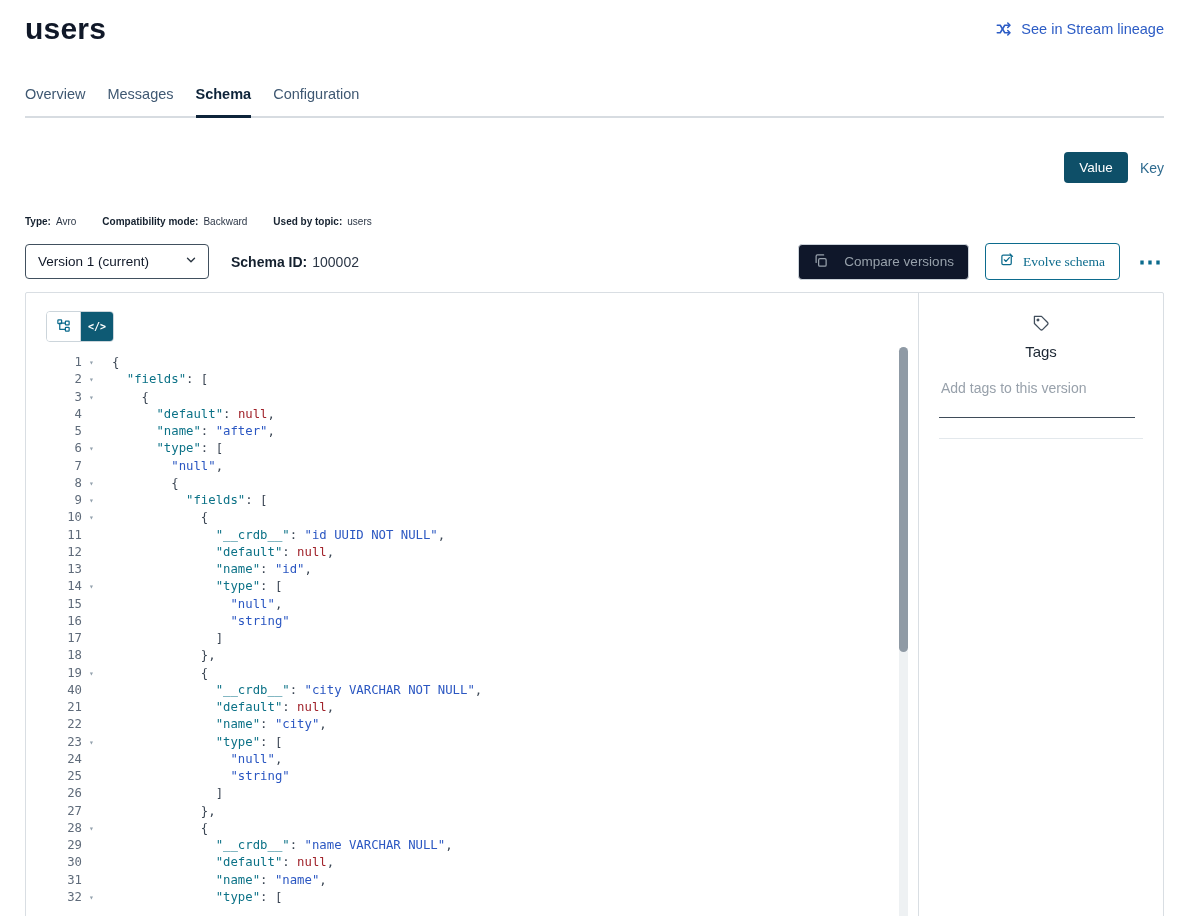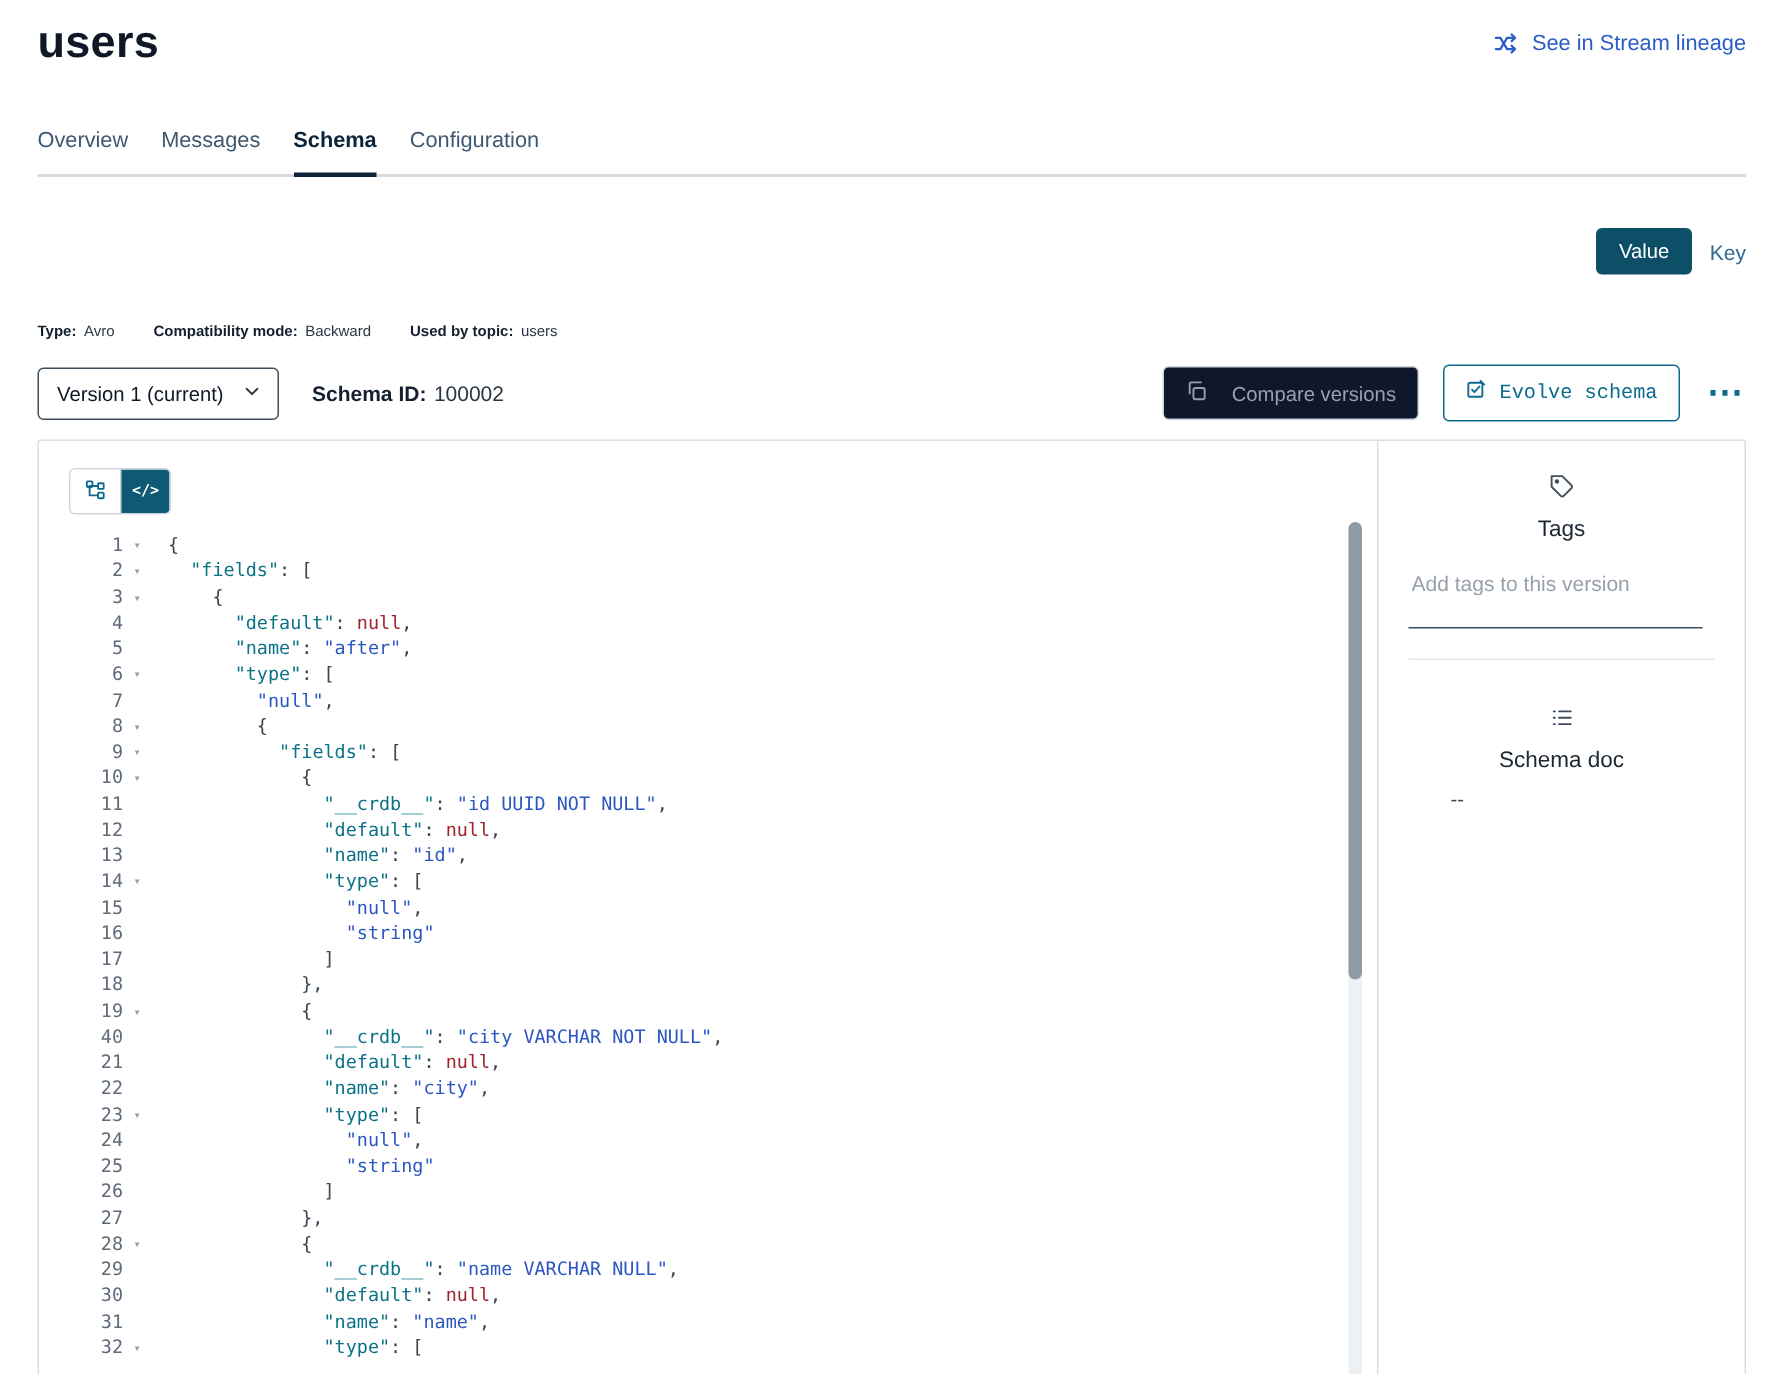--- a/index.html
+++ b/index.html
@@ -32,33 +32,33 @@
 
   
   .meta-row { margin-top: 33px; font-size: 10px; display: flex; align-items: center; }
   .meta-row b { font-weight: 700; color: #14202e; }
   .meta-pair { margin-right: 26px; }
   .meta-pair span { margin-left: 5px; color: #2b3646; }
   .topic-link { color: var(--link-blue, #2c5cc5); cursor: pointer; margin-left: 5px; }
 
   
   .controls-row { margin-top: 16px; display: flex; align-items: center; }
-  .version-select { width: 161px; height: 35px; border: 1px solid #41505e; border-radius: 4px;
+  .version-select { width: 184px; height: 35px; border: 1px solid #41505e; border-radius: 4px;
     display: flex; align-items: center; justify-content: space-between; padding: 0 10px 0 12px;
     font-size: 13.5px; color: #101828; background: #fff; cursor: pointer; }
   .schema-id { margin-left: 22px; font-size: 14px; }
   .schema-id b { font-weight: 700; color: #14202e; }
   .schema-id span { margin-left: 5px; color: #2b3646; }
   .controls-right { margin-left: auto; display: flex; align-items: center; gap: 16px; }
   .btn-compare { display: inline-flex; align-items: center; gap: 16px; background: #0f172a;
     border: 1px solid #ccd3da; color: #97a1ab; border-radius: 4px; padding: 8px 14px; font-size: 13.5px;
     font-family: inherit; cursor: default; }
   .btn-evolve { display: inline-flex; align-items: center; gap: 8px; background: #fff;
     border: 1px solid var(--accent-teal, #0c6b8d); color: var(--accent-teal, #0c6b8d); border-radius: 4px;
-    padding: 8px 14px; font-size: 13.5px; font-weight: 500; font-family: Liberation Mono, monospace; cursor: pointer; }
+    padding: 8px 14px; font-size: 13.5px; font-weight: 500; font-family: Liberation Serif, serif; cursor: pointer; }
   .overflow-btn { color: var(--accent-teal, #0c6b8d); font-size: 24px; font-weight: 700; line-height: 10px;
     background: none; border: none; cursor: pointer; padding: 0 2px; }
 
   
   .main-panel { margin-top: 12px; border: 1px solid #d9dee3; border-radius: 2px; display: flex; height: 656px; }
   .code-panel { flex: 1; position: relative; border-right: 1px solid #d9dee3; overflow: hidden; }
   .view-toggle { display: inline-flex; border: 1px solid #ccd5db; border-radius: 4px; overflow: hidden; margin: 18px 0 0 20px; }
   .view-btn { width: 33px; height: 29px; display: flex; align-items: center; justify-content: center;
     background: #fff; border: none; cursor: pointer; }
   .view-btn + .view-btn { border-left: 1px solid #ccd5db; }
@@ -336,33 +336,17 @@
           <svg width="17" height="17" viewBox="0 0 24 24" fill="none" stroke="#414e5c" stroke-width="1.8" stroke-linecap="round" stroke-linejoin="round">
               <path d="M20.59 13.41l-7.17 7.17a2 2 0 0 1-2.83 0L2 12V2h10l8.59 8.59a2 2 0 0 1 0 2.83z"></path>
               <circle cx="7" cy="7" r="1.2" fill="#414e5c"></circle>
             </svg>
         </span>
         <span>Tags</span>
       </div>
       <input class="tag-input" type="text" placeholder="Add tags to this version" style="">
       <div class="side-divider"></div>
 
-      <div class="side-section">
-        <div class="side-heading">
-          <span>
-            <svg width="17" height="17" viewBox="0 0 24 24" fill="none" stroke="#414e5c" stroke-width="1.8" stroke-linecap="round" stroke-linejoin="round">
-                <path d="M4 6h1"></path>
-                <path d="M9 6h11"></path>
-                <path d="M4 12h1"></path>
-                <path d="M9 12h11"></path>
-                <path d="M4 18h1"></path>
-                <path d="M9 18h11"></path>
-              </svg>
-          </span>
-          <span>Schema doc</span>
-        </div>
-        <div class="side-value">--</div>
-      </div>
 
     </div>
 
   </div>
 </div>
 
 </body></html>

